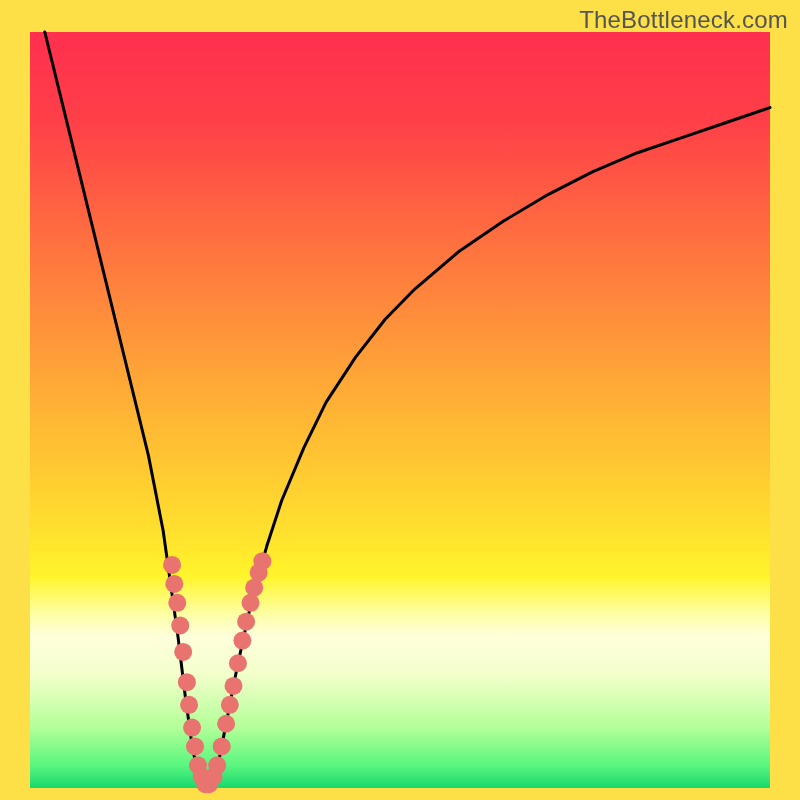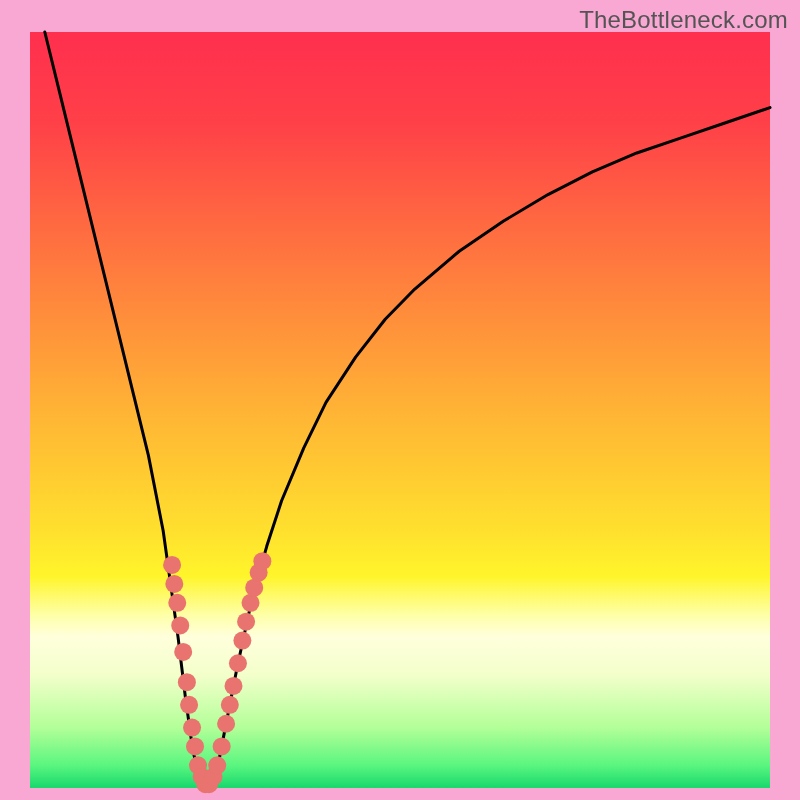--- a/index.html
+++ b/index.html
@@ -7,21 +7,21 @@
     padding: 0;
     width: 800px;
     height: 800px;
     overflow: hidden;
     font-family: Arial, Helvetica, sans-serif;
   }
   #stage {
     position: relative;
     width: 800px;
     height: 800px;
-    background: #f9a8d4;
+    background: #fde047;
   }
   #plot-area {
     position: absolute;
     left: 30px;
     top: 32px;
     width: 740px;
     height: 756px;
     
   }
   #watermark {

